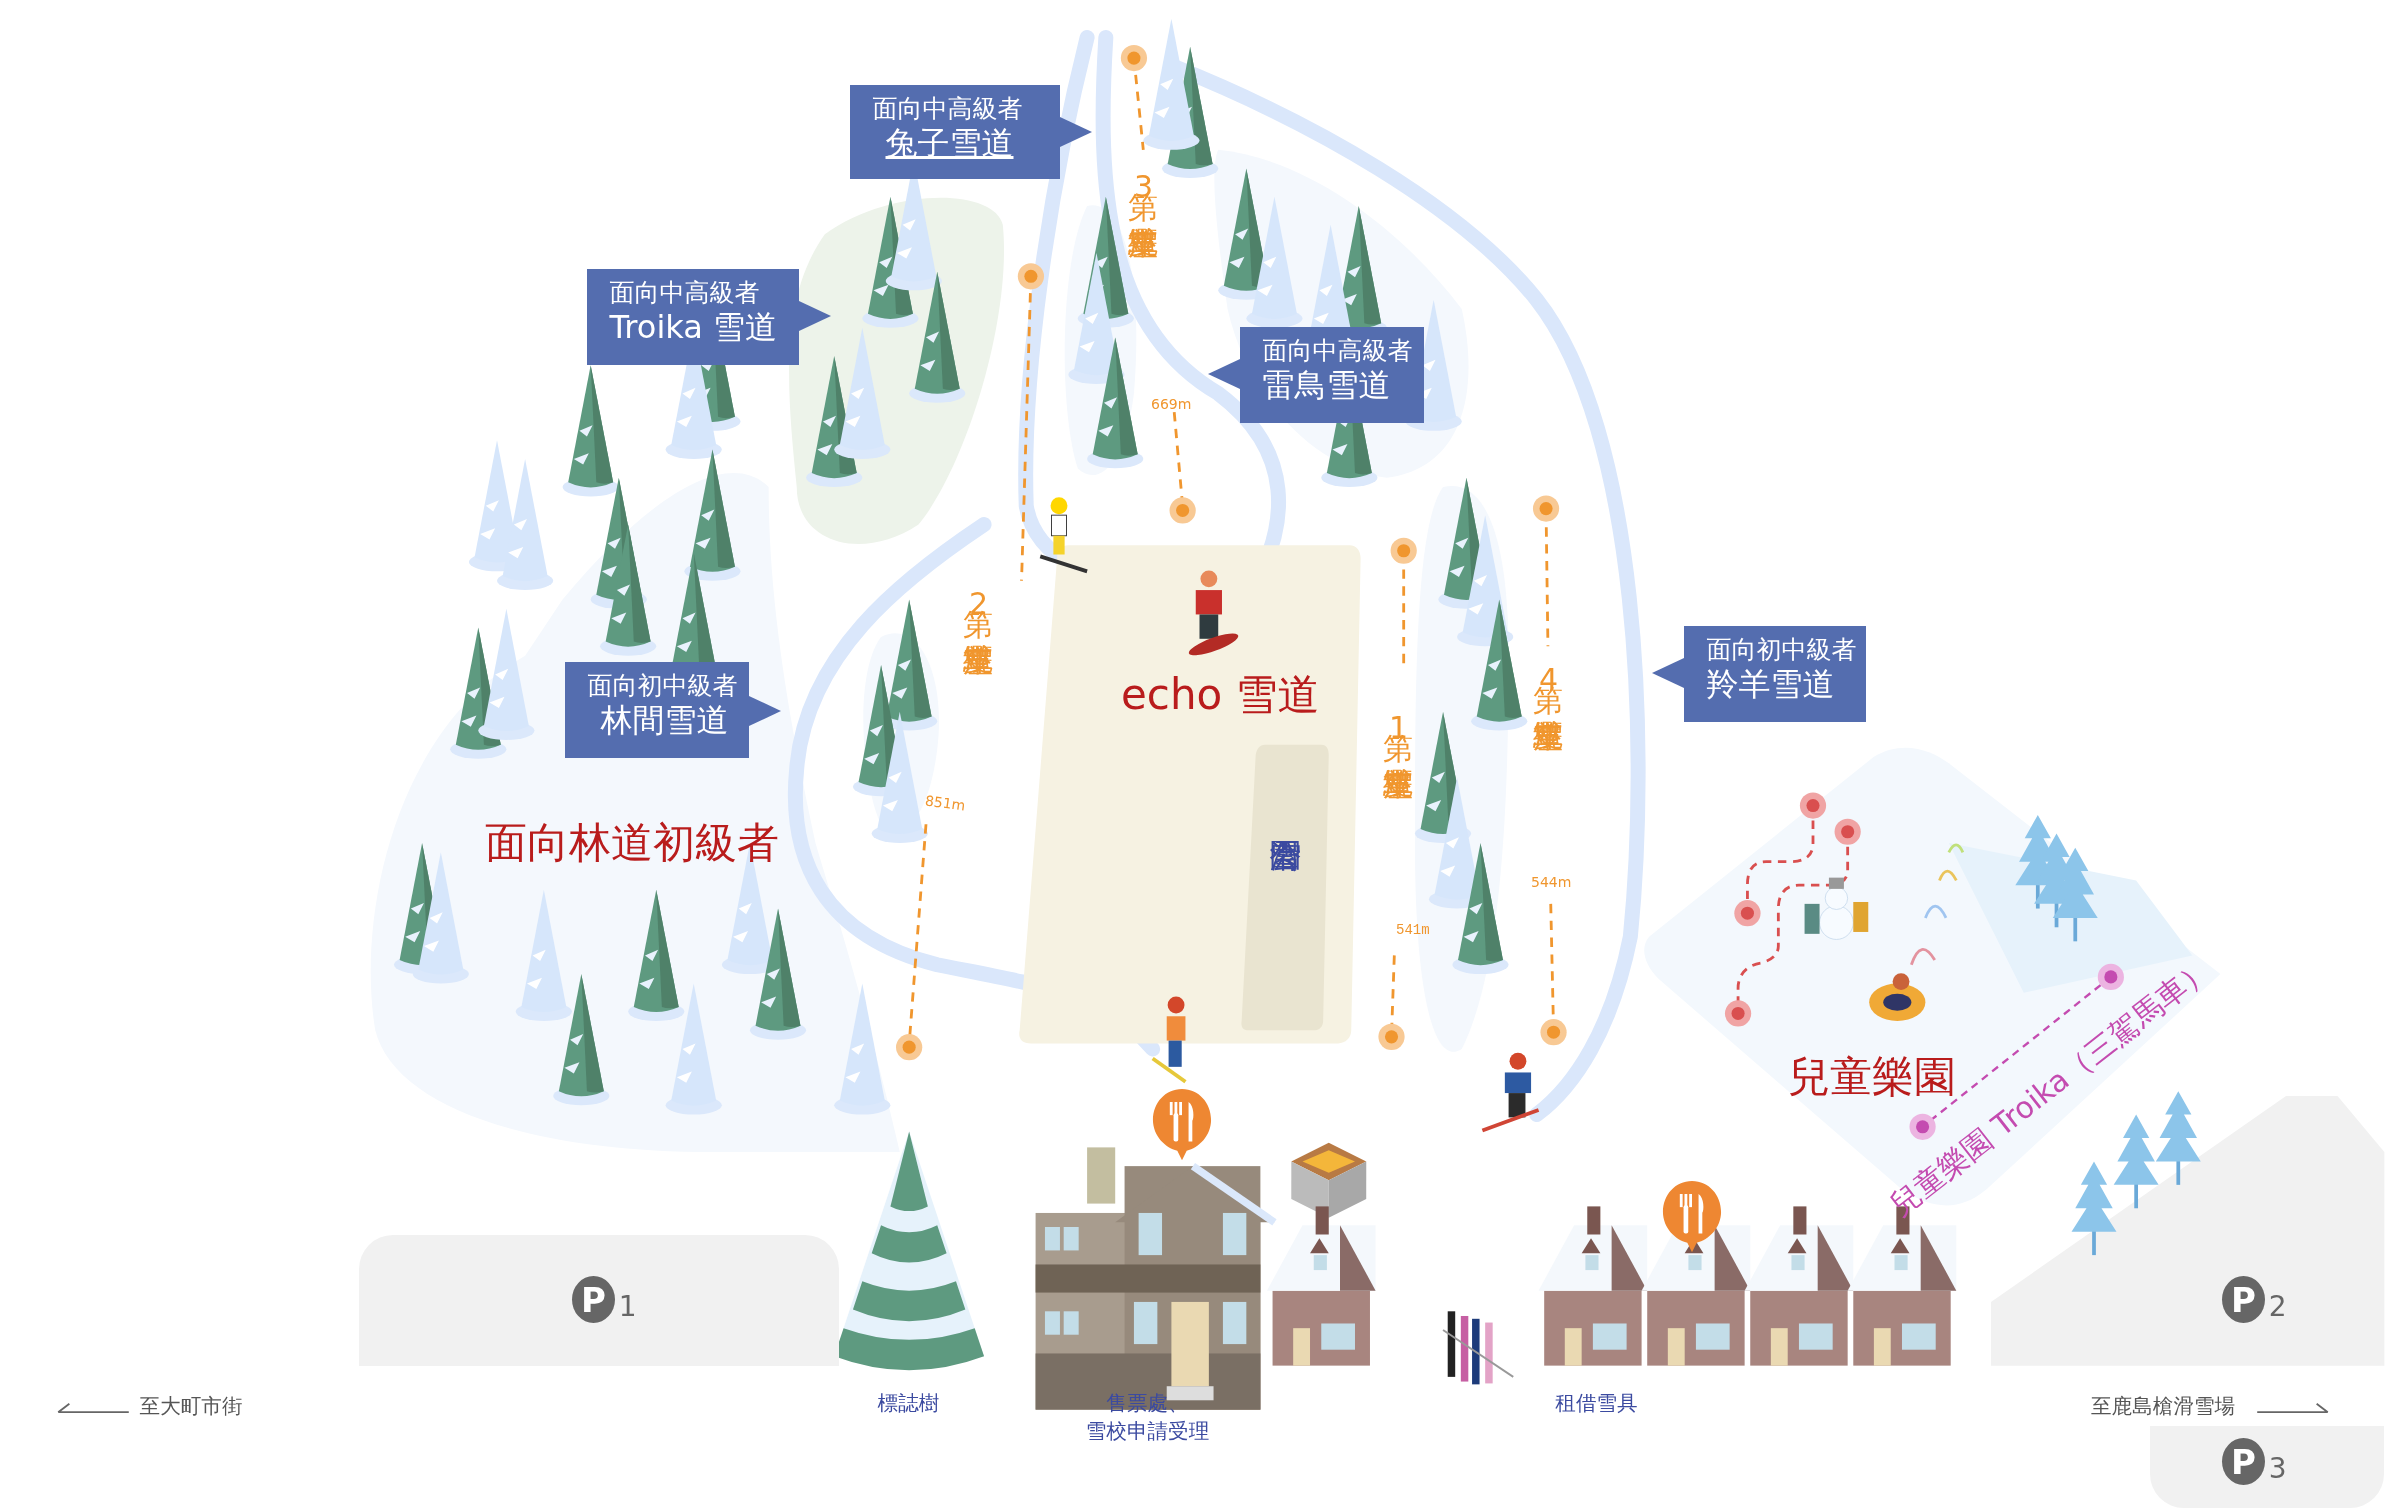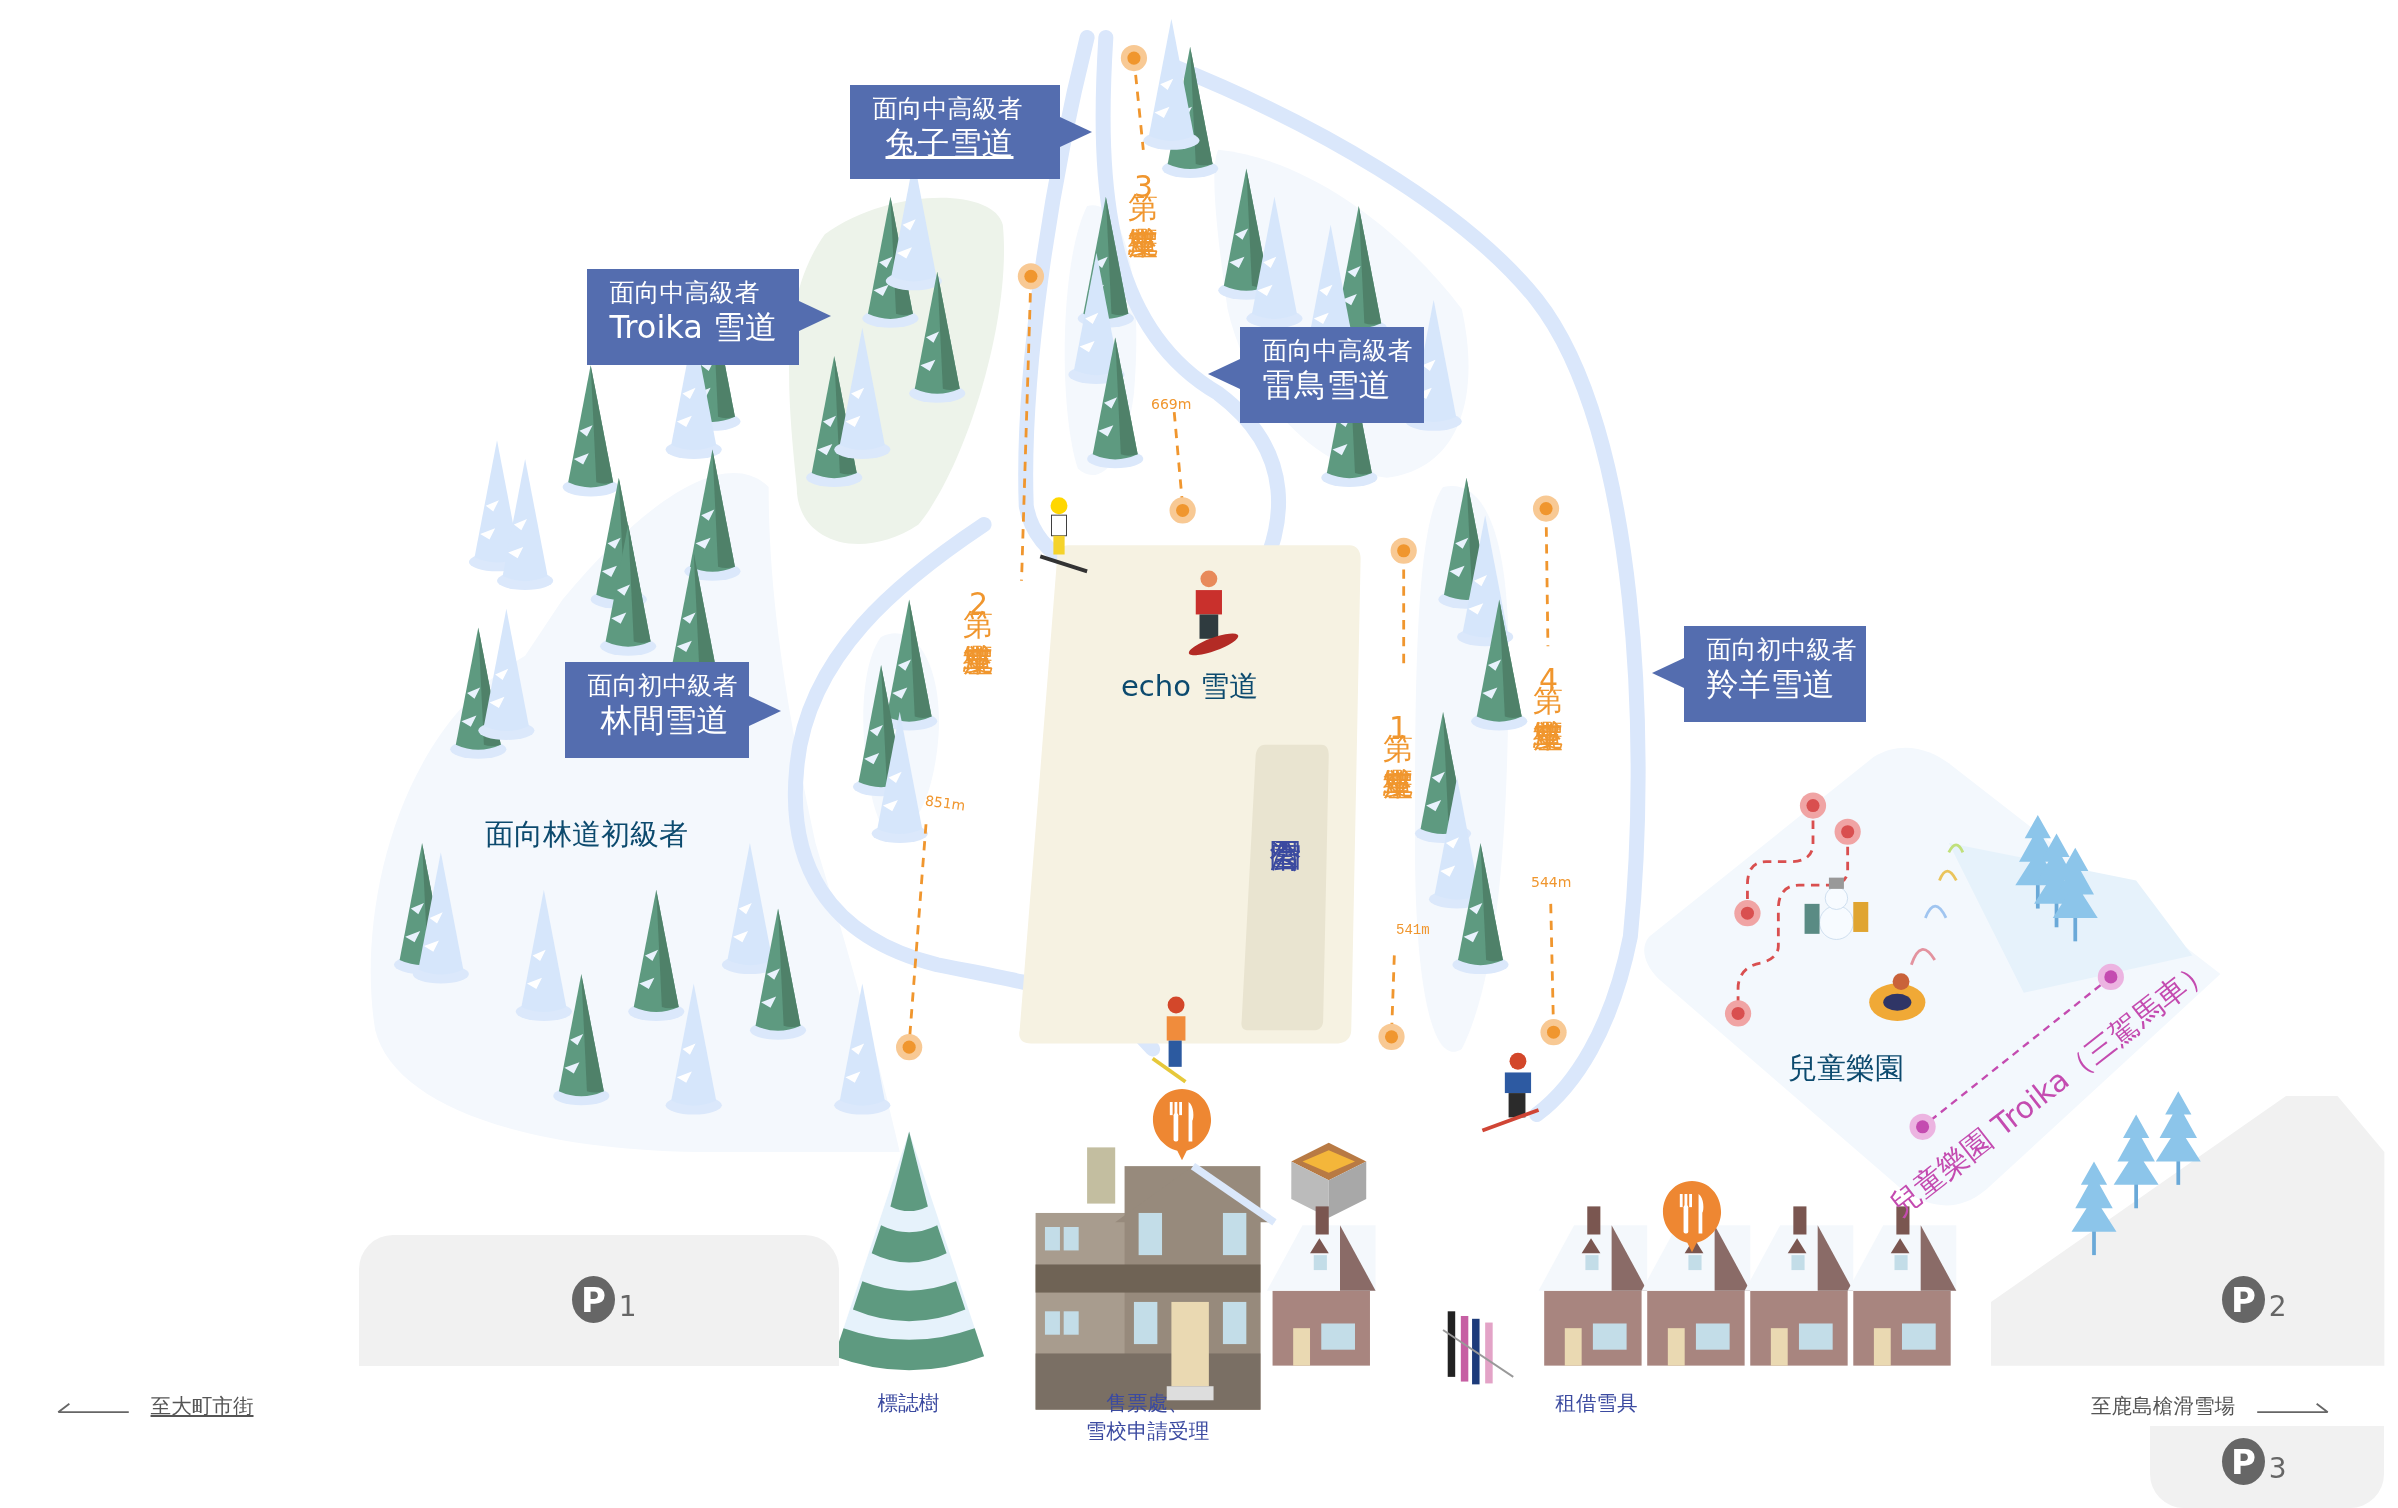--- a/index.html
+++ b/index.html
@@ -6,21 +6,21 @@
   body{width:2399px;height:1508px;position:relative;overflow:hidden;font-family:"DejaVu Sans","Liberation Sans",sans-serif;}
   svg.map{position:absolute;left:0;top:0;}
   .callout{position:absolute;background:#546daf;color:#fff;padding:9.4px 22.5px 13px 22.5px;box-sizing:border-box;}
   .callout .sub{font-size:25px;line-height:30px;white-space:nowrap;}
   .callout .main{font-size:32px;line-height:39px;white-space:nowrap;}
   .callout .tail{position:absolute;width:0;height:0;border-top:15px solid transparent;border-bottom:15px solid transparent;}
   .callout .tail.r{right:-32px;border-left:32px solid #546daf;}
   .callout .tail.l{left:-32px;border-right:32px solid #546daf;}
   .vlabel{position:absolute;color:#f0962e;font-size:30px;line-height:36px;width:37px;text-align:center;writing-mode:vertical-rl;text-orientation:upright;}
   .dist{position:absolute;color:#f0962e;font-size:14px;}
-  .area-label{position:absolute;color:#0c4a6e;font-size:29px;white-space:nowrap;}
+  .area-label{position:absolute;color:#b91c1c;font-size:42px;white-space:nowrap;}
   .fac-label{position:absolute;color:#3b4aa0;font-size:20.6px;text-align:center;white-space:nowrap;line-height:28px;}
   .road-label{position:absolute;color:#555;font-size:20.6px;white-space:nowrap;}
   .park{position:absolute;background:#f1f1f1;}
   .pbadge{position:absolute;display:flex;align-items:flex-end;}
   .pbadge .circle{width:43px;height:47px;border-radius:50%;background:#666;color:#fff;font-size:34px;font-weight:bold;display:flex;align-items:center;justify-content:center;}
   .pbadge .num{color:#666;font-size:28px;margin-left:3.7px;line-height:32px;}
   .park-vert{position:absolute;color:#3b4aa0;font-size:32px;width:37px;line-height:37px;writing-mode:vertical-rl;text-orientation:upright;}
   .troika{position:absolute;color:#c44bb0;font-size:30px;white-space:nowrap;transform-origin:left bottom;transform:rotate(-38deg);}
   .food-pin{position:absolute;width:62px;height:75px;}
 </style>
@@ -372,21 +372,21 @@
   <div>雪校申請受理</div>
 </div>
 <div class="fac-label" style="left:1548px;top:1389px;width:97px;">租借雪具</div>
 
 <div class="road-label" style="left:56px;top:1392px;">
   <span style="display:inline-block;width:75px;vertical-align:middle;">
     <svg width="75" height="13" viewBox="0 0 80 14">
         <path d="M2,12 L78,12 M2,12 L14,3" stroke="#666" stroke-width="2" fill="none"></path>
       </svg>
   </span>
-  <span style="margin-left:13px;text-decoration:underline;">至大町市街</span>
+  <span style="margin-left:2px;">至大町市街</span>
 </div>
 <div class="road-label" style="left:2091px;top:1392px;">
   <span>至鹿島槍滑雪場</span>
   <span style="display:inline-block;width:75px;vertical-align:middle;margin-left:13px;">
     <svg width="75" height="13" viewBox="0 0 80 14">
         <path d="M2,12 L78,12 M78,12 L66,3" stroke="#666" stroke-width="2" fill="none"></path>
       </svg>
   </span>
 </div>
 

